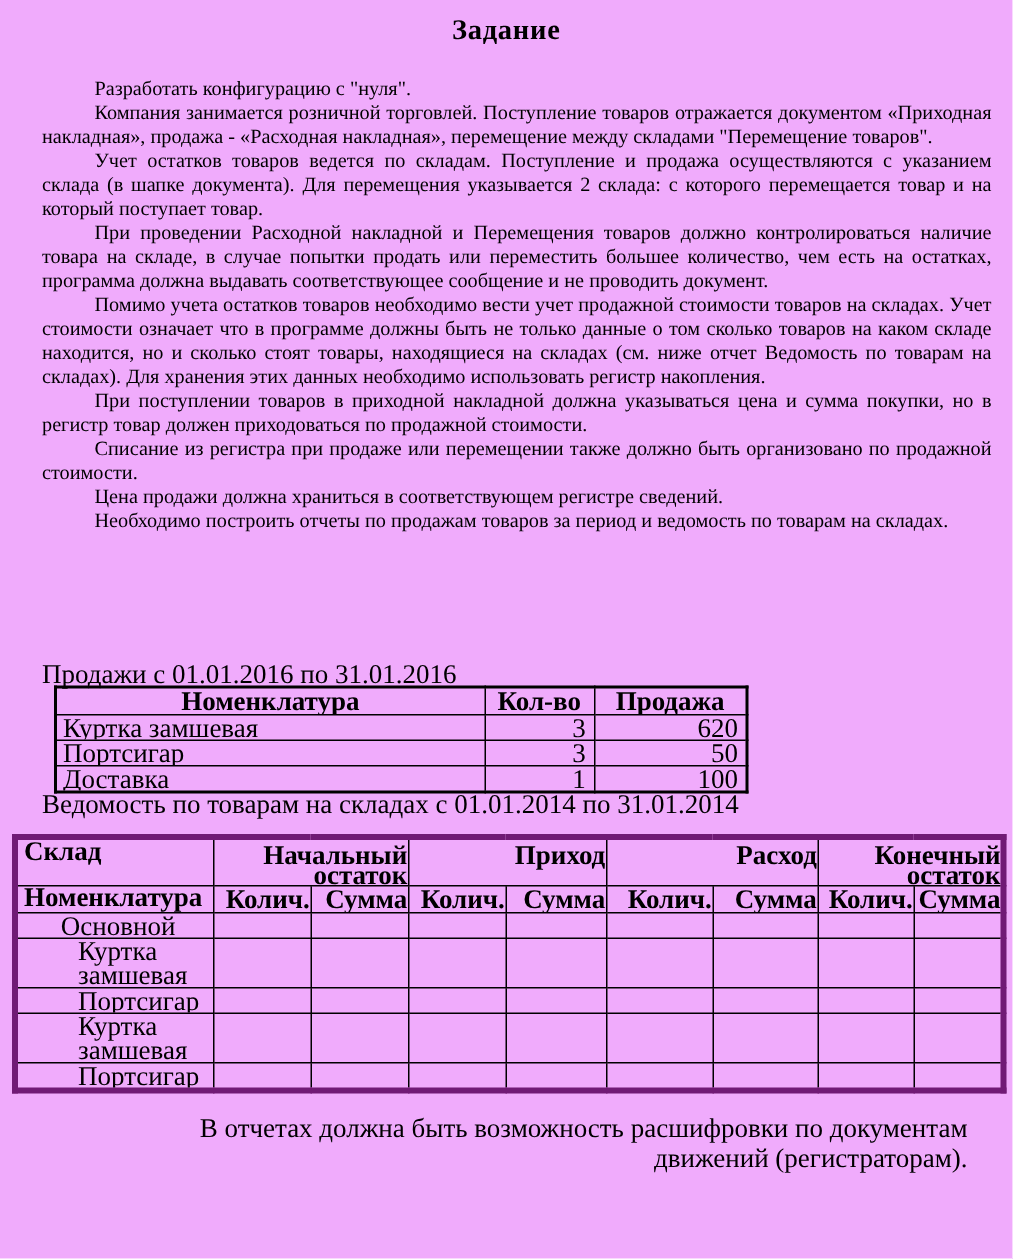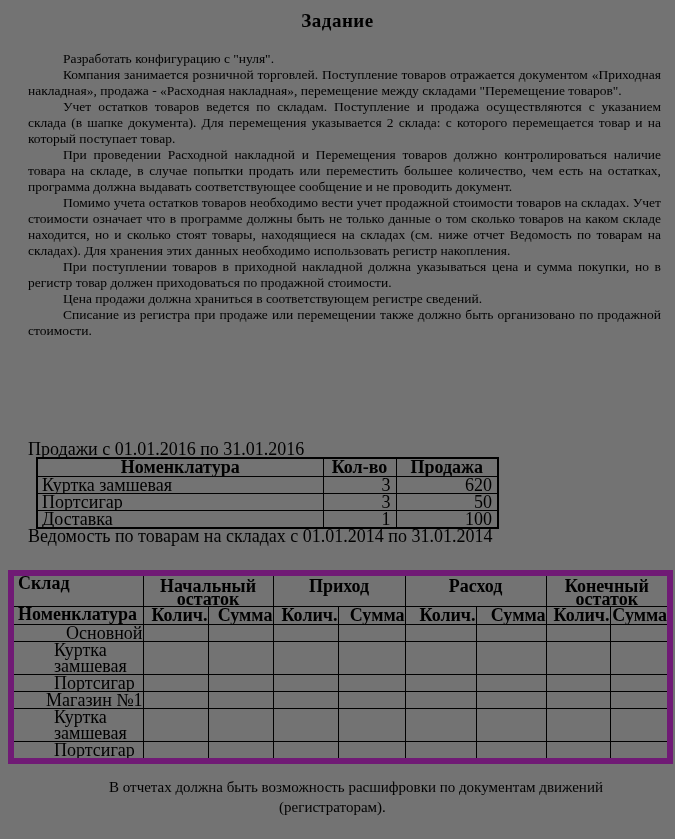--- a/index.html
+++ b/index.html
@@ -5,21 +5,21 @@
   * { margin: 0; padding: 0; box-sizing: border-box; }
   html, body { background: #ffffff; }
   body {
     width: 675px; height: 839px;
     font-family: "Liberation Serif", serif;
     color: #000;
   }
   .page {
     position: relative;
     width: 675px; height: 839px;
-    background: #737373;
+    background: #f0abfc;
     overflow: hidden;
   }
   .doc-title {
     margin-top: 10px;
     text-align: center;
     font-size: 19px;
     font-weight: bold;
     letter-spacing: 0.5px;
   }
   .body-text {
@@ -49,64 +49,65 @@
   th { font-weight: bold; }
 
   
   .sales-table { margin-left: 36px; width: 461px; border: 2px solid #000; }
   .sales-table th { text-align: center; height: 18px; }
   .sales-table td { height: 17px; }
   .sales-table td.name { text-align: left; padding-left: 4px; }
   .sales-table td.num { text-align: right; padding-right: 5px; }
 
   
-  .statement-table { margin-top: 26px; margin-left: 8px; width: 659px; border: 6px solid #701a75; }
+  .statement-table { margin-top: 12px; margin-left: 8px; width: 659px; border: 4px solid #701a75; }
   .statement-table th.group {
-    text-align: center;
+    text-align: right;
     vertical-align: top;
     line-height: 13px;
     padding-top: 4px;
     height: 28px;
     white-space: pre-line;
   }
   .statement-table th.left-head {
     text-align: left;
     vertical-align: top;
     padding-left: 4px;
     line-height: 15px;
   }
   .statement-table th.sub { text-align: right; height: 18px; }
   .statement-table td { height: 17px; }
-  .statement-table td.warehouse { text-align: right; padding-left: 4px; }
+  .statement-table td.warehouse { text-align: center; padding-left: 4px; }
   .statement-table td.item { text-align: left; padding-left: 40px; padding-right: 2px; }
 
   .footer-text {
     margin: 13px 30px 0 20px;
-    font-size: 15px;
+    font-size: 18px;
     line-height: 20px;
-    text-align: center;
+    text-align: right;
   }
   .footer-text p { text-indent: 47px; }
 </style>
 </head>
 <body>
 
 <div class="page">
 
   <div class="doc-title">Задание</div>
 
   <div class="body-text">
     <p>Разработать конфигурацию с "нуля".</p>
     <p>Компания занимается розничной торговлей. Поступление товаров отражается документом «Приходная накладная», продажа - «Расходная накладная», перемещение между складами "Перемещение товаров".</p>
     <p>Учет остатков товаров ведется по складам. Поступление и продажа осуществляются с указанием склада (в шапке документа). Для перемещения указывается 2 склада: с которого перемещается товар и на который поступает товар.</p>
     <p>При проведении Расходной накладной и Перемещения товаров должно контролироваться наличие товара на складе, в случае попытки продать или переместить большее количество, чем есть на остатках, программа должна выдавать соответствующее сообщение и не проводить документ.</p>
     <p>Помимо учета остатков товаров необходимо вести учет продажной стоимости товаров на складах. Учет стоимости означает что в программе должны быть не только данные о том сколько товаров на каком складе находится, но и сколько стоят товары, находящиеся на складах (см. ниже отчет Ведомость по товарам на складах). Для хранения этих данных необходимо использовать регистр накопления.</p>
     <p>При поступлении товаров в приходной накладной должна указываться цена и сумма покупки, но в регистр товар должен приходоваться по продажной стоимости.</p>
+    <p>Списание из регистра при продаже или перемещении также должно быть организовано по продажной стоимости.</p>
     <p>Цена продажи должна храниться в соответствующем регистре сведений.</p>
-    <p>Списание из регистра при продаже или перемещении также должно быть организовано по продажной стоимости.</p>
+    <p>Необходимо построить отчеты по продажам товаров за период и ведомость по товарам на складах.</p>
   </div>
 
   <div class="table-caption caption-sales">Продажи с 01.01.2016 по 31.01.2016</div>
 
   <table class="sales-table">
     <colgroup>
       <col style="width:286px">
         <col style="width:73px">
         <col style="width:102px">
     </colgroup>
@@ -196,31 +197,20 @@
       <td></td>
           <td></td>
           <td></td>
           <td></td>
           <td></td>
           <td></td>
           <td></td>
           <td></td>
     </tr>
     <tr>
-      <td class="warehouse">Магазин №1</td>
-      <td></td>
-          <td></td>
-          <td></td>
-          <td></td>
-          <td></td>
-          <td></td>
-          <td></td>
-          <td></td>
-    </tr>
-    <tr>
       <td class="item">Куртка замшевая</td>
       <td></td>
           <td></td>
           <td></td>
           <td></td>
           <td></td>
           <td></td>
           <td></td>
           <td></td>
     </tr>

